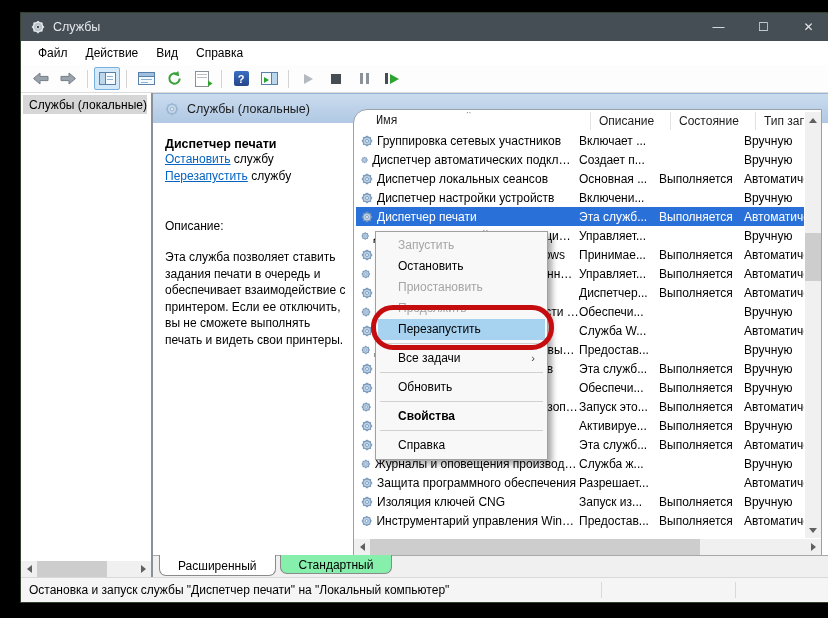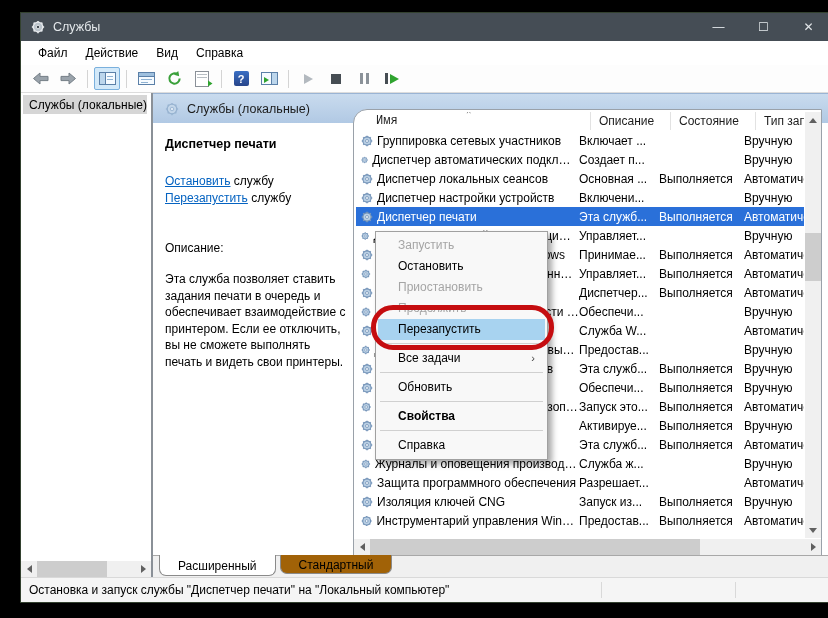--- a/index.html
+++ b/index.html
@@ -34,21 +34,21 @@
   .hscroll{position:absolute;left:0;right:0;bottom:0;height:16px;background:#f0f0f0;display:flex;align-items:center;}
   .scroll-arrow{width:16px;height:16px;display:flex;align-items:center;justify-content:center;flex:0 0 auto;}
   .thumb-h{height:16px;background:#cdcdcd;}
   .splitter{width:2px;background:#8a9097;flex:0 0 auto;}
   .right-pane{flex:1;position:relative;background:#fff;min-width:0;}
   .ext-header{height:30px;background:linear-gradient(#c9dbee,#b1c9e4);border-top:1px solid #9ab4d4;
               display:flex;align-items:center;gap:8px;padding-left:12px;box-sizing:border-box;}
   .ext-title{font-size:12.5px;color:#1c1c1c;}
   .info-panel{position:absolute;left:0;top:30px;width:200px;bottom:21px;background:#fff;padding:6px 6px 0 12px;box-sizing:border-box;}
   .svc-title{font-weight:bold;font-size:12.5px;margin-top:8px;}
-  .svc-links{margin-top:22px;line-height:17px;}
+  .svc-links{line-height:17px;}
   a.link{color:#0563c1;text-decoration:underline;cursor:pointer;}
   .desc-label{margin-top:34px;}
   .desc-text{margin-top:16px;width:182px;line-height:16.5px;}
   
   .card{position:absolute;left:200px;top:16px;right:9px;bottom:21px;background:#fff;
         border:1px solid #9aa1a9;border-top-left-radius:14px;box-sizing:border-box;}
   .list-header{position:absolute;left:14px;top:2px;right:17px;height:18px;display:flex;font-size:12px;color:#1c1c1c;}
   .hcell{border-right:1px solid #e2e2e2;display:flex;align-items:center;padding-left:8px;box-sizing:border-box;
          overflow:hidden;white-space:nowrap;position:relative;}
   .sort-caret{position:absolute;left:98px;top:-3px;font-size:9px;color:#666;}
@@ -67,21 +67,21 @@
   .tri-up{width:0;height:0;border-left:4px solid transparent;border-right:4px solid transparent;border-bottom:5px solid #606060;}
   .tri-down{width:0;height:0;border-left:4px solid transparent;border-right:4px solid transparent;border-top:5px solid #606060;}
   .tri-left{width:0;height:0;border-top:4px solid transparent;border-bottom:4px solid transparent;border-right:5px solid #606060;}
   .tri-right{width:0;height:0;border-top:4px solid transparent;border-bottom:4px solid transparent;border-left:5px solid #606060;}
   
   .tabs{position:absolute;left:0;right:0;bottom:0;height:21px;background:#f0f0f0;border-top:1px solid #a8a8a8;
         display:flex;align-items:stretch;padding-left:6px;}
   .tab{padding:1px 18px 0 18px;border:1px solid #8a8a8a;border-top:none;border-radius:0 0 7px 7px;
        display:flex;align-items:center;margin-right:4px;position:relative;top:-1px;}
   .tab.active{background:#fff;z-index:2;}
-  .tab.inactive{background:#a16207;height:17px;text-align:center;}
+  .tab.inactive{background:#86efac;height:17px;text-align:center;}
   
   .statusbar{height:24px;background:#f5f5f5;border-top:1px solid #d9d9d9;display:flex;align-items:center;
              padding-left:8px;flex:0 0 auto;position:relative;}
   .grip{position:absolute;top:4px;bottom:4px;width:1px;background:#d9d9d9;}
   
   .context-menu{position:absolute;left:375px;top:231px;width:173px;background:#f8f8f8;
                 border:1px solid #a0a0a0;box-shadow:4px 4px 6px rgba(0,0,0,.35);z-index:50;padding:3px 0;box-sizing:border-box;}
   .cm-item{height:21px;line-height:21px;padding-left:20px;position:relative;margin:0 2px;}
   .cm-item.disabled{color:#a5a5a5;}
   .cm-item.bold{font-weight:bold;}

